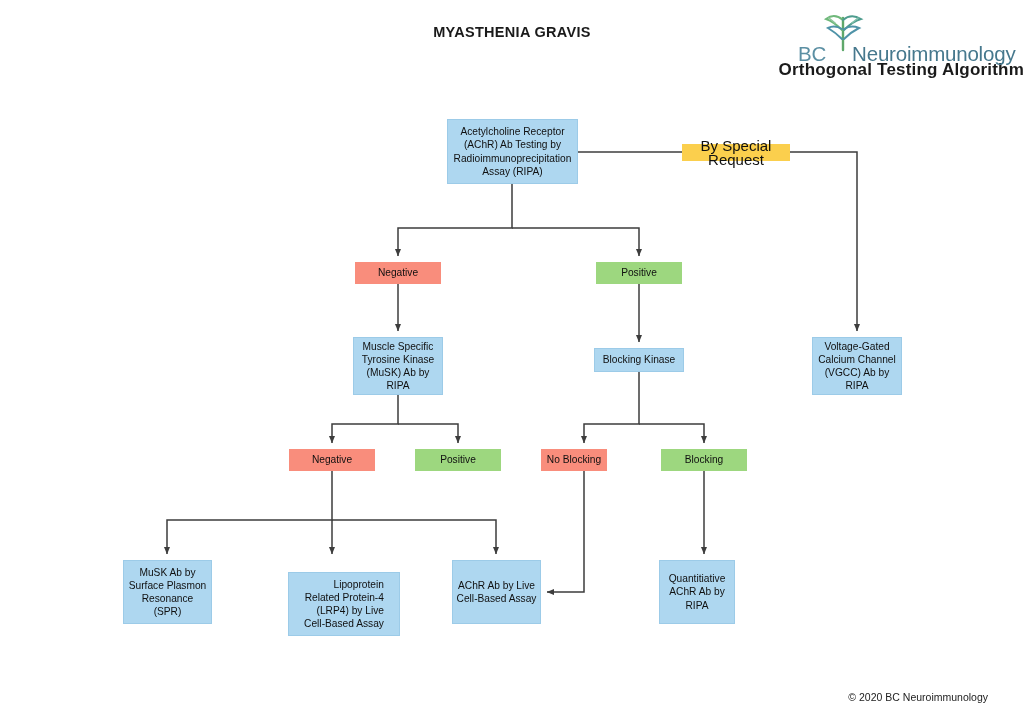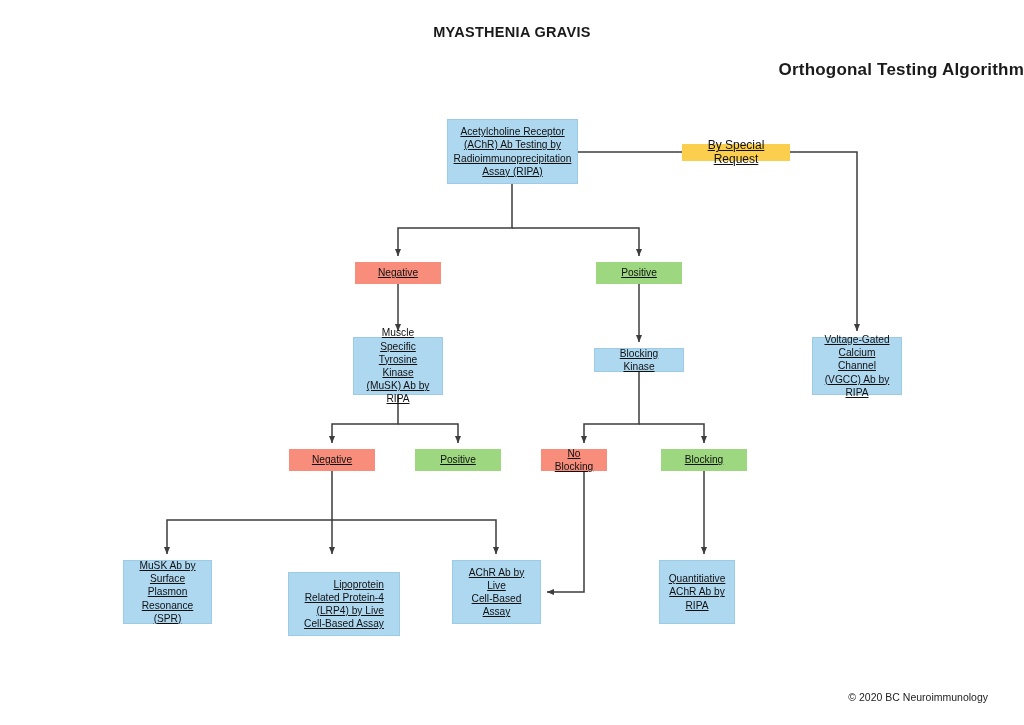--- a/index.html
+++ b/index.html
@@ -91,57 +91,72 @@
   .node {
     position: absolute;
     box-sizing: border-box;
     display: flex;
     align-items: center;
     justify-content: center;
     text-align: center;
     font-size: 10.2px;
     line-height: 13.2px;
     color: #101010;
-    padding: 2px 10px;
+    padding: 2px 3px;
     white-space: pre-line;
-    text-decoration: underline;
   }
   .node.process {
     background: #aed7f0;
     border: 1px solid #9ccbe8;
   }
   .node.negative {
     background: #f98d7c;
     border: 1px solid #f98d7c;
   }
   .node.positive {
     background: #9dd77f;
     border: 1px solid #9dd77f;
   }
   .node.special {
     background: #fbcf4d;
     border: 1px solid #fbcf4d;
-    font-size: 12px;
+    font-size: 15px;
   }
   .footer {
     position: absolute;
     right: 36px;
     bottom: 22px;
     font-size: 10.5px;
     color: #222222;
   }
 </style>
 </head>
 <body>
 
 <div id="page">
 
   <div class="title-main">MYASTHENIA GRAVIS</div>
   <div class="title-sub">Orthogonal Testing Algorithm</div>
 
+  <div class="logo">
+    <div class="logo-mark">
+      <svg viewBox="0 0 48 40" width="48" height="40" aria-hidden="true">
+        <path d="M23 38 L23 6" stroke="#5fa86b" stroke-width="2.4" fill="none" stroke-linecap="round"></path>
+        <path d="M23 8 C16 2, 10 4, 6 7 C12 9, 17 13, 22 18" stroke="#6fb87a" stroke-width="2" fill="none" stroke-linecap="round"></path>
+        <path d="M23 8 C30 2, 36 4, 41 7 C34 9, 29 13, 24 18" stroke="#4e9c8e" stroke-width="2" fill="none" stroke-linecap="round"></path>
+        <path d="M22 17 C17 14, 12 14, 8 16 C13 19, 18 23, 22 27" stroke="#4f93a8" stroke-width="2" fill="none" stroke-linecap="round"></path>
+        <path d="M24 17 C29 14, 34 14, 39 16 C33 19, 28 23, 24 27" stroke="#4f93a8" stroke-width="2" fill="none" stroke-linecap="round"></path>
+        <path d="M9 6 L15 11" stroke="#8fc79a" stroke-width="1.6" fill="none" stroke-linecap="round"></path>
+        <path d="M38 6 L32 11" stroke="#7fc0ab" stroke-width="1.6" fill="none" stroke-linecap="round"></path>
+      </svg>
+    </div>
+    <div class="logo-text">
+      <span class="logo-bc">BC</span><span class="logo-gap"></span><span class="logo-name">Neuroimmunology</span>
+    </div>
+  </div>
 
   <svg id="chart" viewBox="0 0 1024 725">
     <defs>
       <marker id="arrowhead" markerWidth="9" markerHeight="9" refX="7.4" refY="3.2" orient="auto" markerUnits="userSpaceOnUse">
         <path d="M0,0 L7.6,3.2 L0,6.4 z" fill="#3d3d3d"></path>
       </marker>
     </defs>
     <g id="edge-layer">
         <polyline points="512,184 512,228 398,228 398,256" fill="none" stroke="#3d3d3d" stroke-width="1.5" stroke-linejoin="miter" marker-end="url(#arrowhead)"></polyline>
         <polyline points="512,228 639,228 639,256" fill="none" stroke="#3d3d3d" stroke-width="1.5" stroke-linejoin="miter" marker-end="url(#arrowhead)"></polyline>

